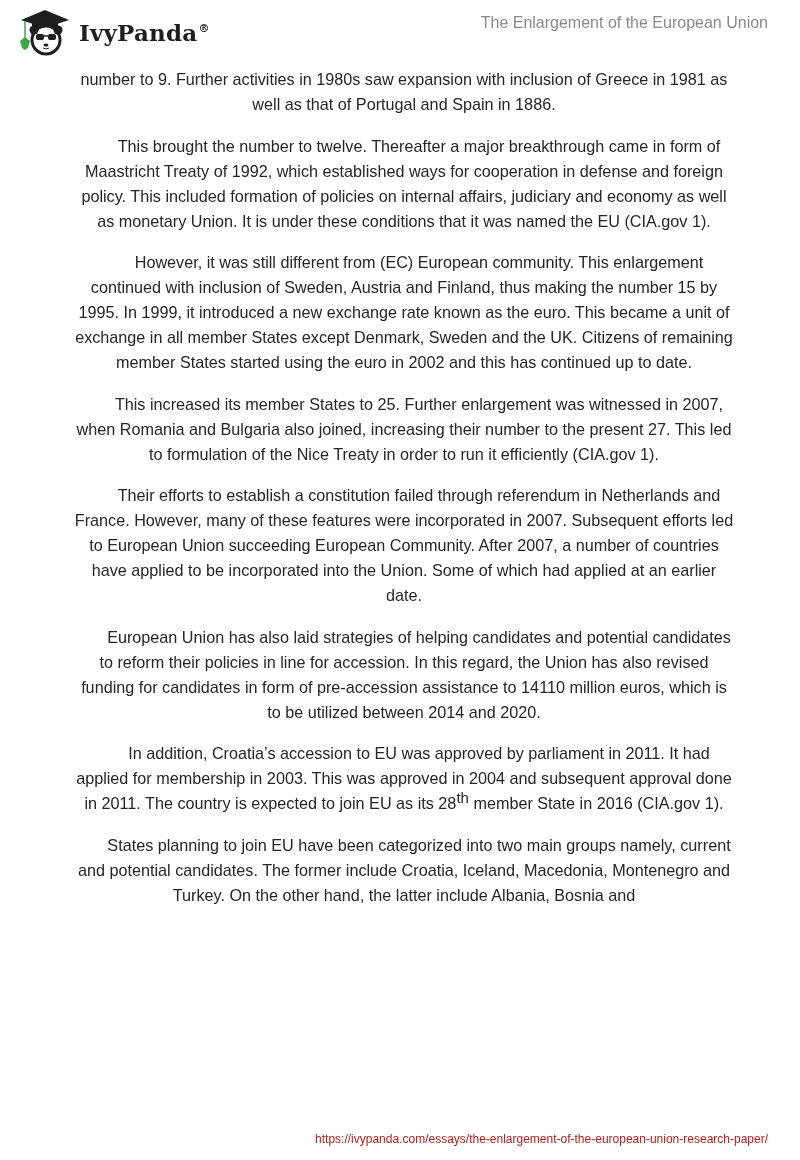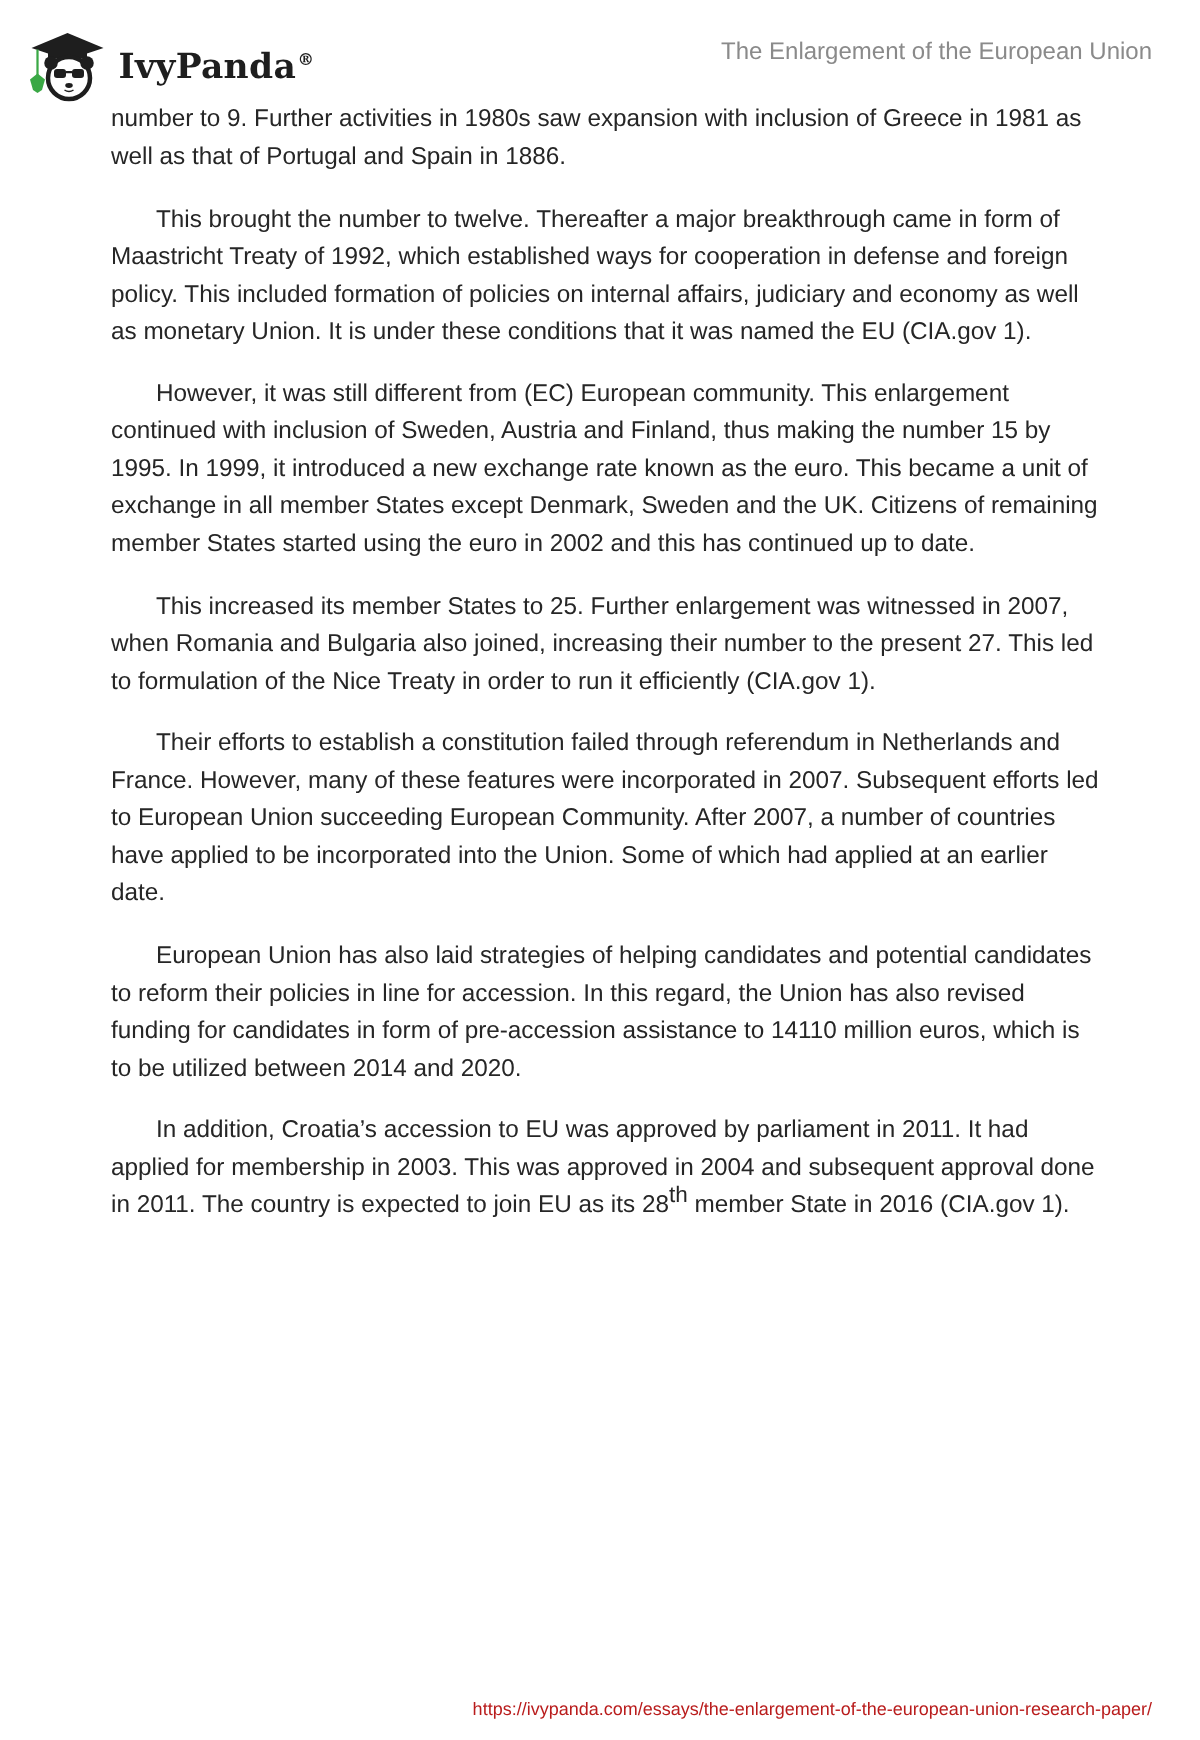--- a/index.html
+++ b/index.html
@@ -1,23 +1,23 @@
 <!DOCTYPE html>
 <html><head>
 <meta charset="utf-8">
 <style>
   html, body { margin: 0; padding: 0; background: #ffffff; }
   body { width: 800px; height: 1160px; position: relative; overflow: hidden; font-family: "Liberation Sans", sans-serif; color: #222222; }
-  .header { position: absolute; top: 12px; left: 0; width: 800px; height: 60px; }
+  .header { position: absolute; top: 0; left: 0; width: 800px; height: 60px; }
   .logo { position: absolute; left: 17px; top: 8px; display: flex; align-items: center; }
   .logo-mark { width: 56px; height: 48px; position: relative; }
   .brand { font-family: "DejaVu Serif", serif; font-weight: bold; font-size: 23px; color: #1e1e1e; margin-left: 6px; letter-spacing: 0.2px; }
   .brand sup { font-size: 11px; vertical-align: super; margin-left: 1px; }
   .doc-title { position: absolute; right: 32px; top: 14px; font-size: 16px; color: #8a8a8a; }
-  .content { position: absolute; left: 74px; top: 67px; width: 660px; font-size: 16.2px; line-height: 25px; color: #262626; }
+  .content { position: absolute; left: 74px; top: 67px; width: 660px; font-size: 16.2px; line-height: 25px; color: #262626; text-align: center; }
   .content p { margin: 0 0 16.5px 0; text-indent: 30px; }
   .content p.cont { text-indent: 0; }
   .content sup { font-size: 15px; line-height: 0; }
   .footer-url { position: absolute; right: 32px; top: 1132px; font-size: 12px; color: #b91c1c; }
 </style>
 </head>
 <body>
 
 <div class="header">
   <div class="logo">
@@ -48,15 +48,16 @@
 </div>
 
 <div class="content">
   <p class="cont">number to 9. Further activities in 1980s saw expansion with inclusion of Greece in 1981 as well as that of Portugal and Spain in 1886.</p>
   <p>This brought the number to twelve. Thereafter a major breakthrough came in form of Maastricht Treaty of 1992, which established ways for cooperation in defense and foreign policy. This included formation of policies on internal affairs, judiciary and economy as well as monetary Union. It is under these conditions that it was named the EU (CIA.gov 1).</p>
   <p>However, it was still different from (EC) European community. This enlargement continued with inclusion of Sweden, Austria and Finland, thus making the number 15 by 1995. In 1999, it introduced a new exchange rate known as the euro. This became a unit of exchange in all member States except Denmark, Sweden and the UK. Citizens of remaining member States started using the euro in 2002 and this has continued up to date.</p>
   <p>This increased its member States to 25. Further enlargement was witnessed in 2007, when Romania and Bulgaria also joined, increasing their number to the present 27. This led to formulation of the Nice Treaty in order to run it efficiently (CIA.gov 1).</p>
   <p>Their efforts to establish a constitution failed through referendum in Netherlands and France. However, many of these features were incorporated in 2007. Subsequent efforts led to European Union succeeding European Community. After 2007, a number of countries have applied to be incorporated into the Union. Some of which had applied at an earlier date.</p>
   <p>European Union has also laid strategies of helping candidates and potential candidates to reform their policies in line for accession. In this regard, the Union has also revised funding for candidates in form of pre-accession assistance to 14110 million euros, which is to be utilized between 2014 and 2020.</p>
   <p><span>In addition, Croatia’s accession to EU was approved by parliament in 2011. It had applied for membership in 2003. This was approved in 2004 and subsequent approval done in 2011. The country is expected to join EU as its 28</span><sup>th</sup><span> member State in 2016 (CIA.gov 1).</span></p>
+  <p>States planning to join EU have been categorized into two main groups namely, current and potential candidates. The former include Croatia, Iceland, Macedonia, Montenegro and Turkey. On the other hand, the latter include Albania, Bosnia and</p>
 </div>
 
 <div class="footer-url">https://ivypanda.com/essays/the-enlargement-of-the-european-union-research-paper/</div>
 
 </body></html>

